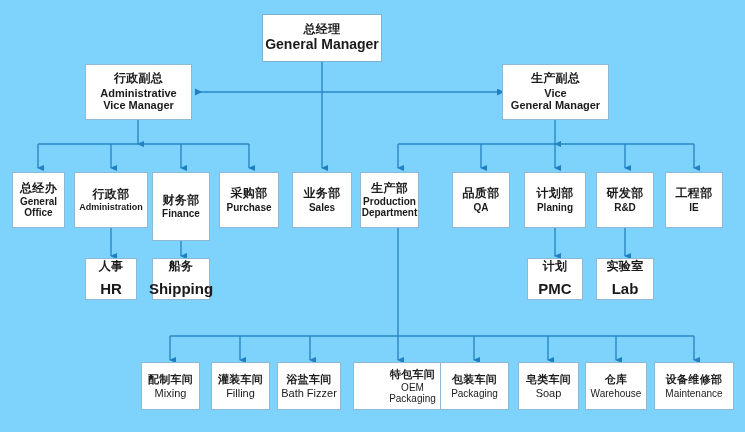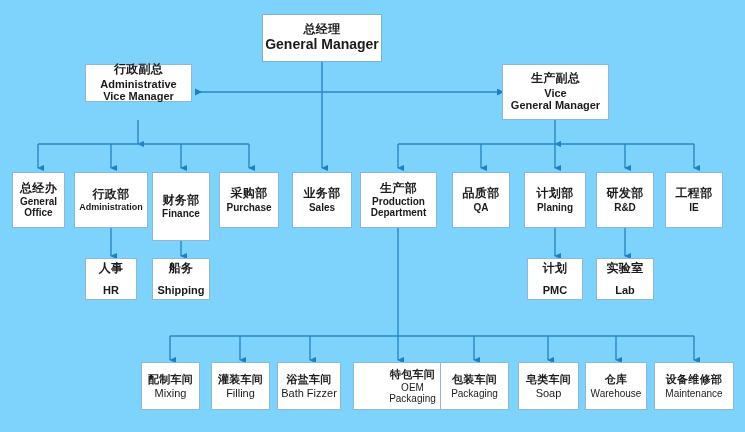--- a/index.html
+++ b/index.html
@@ -54,21 +54,21 @@
   .lvl1 .en { font-size: 14px; }
   
   .lvl2 .cn { font-size: 12px; margin-bottom: 1px; }
   .lvl2 .en { font-size: 11px; }
   
   .lvl3 .cn { font-size: 12px; margin-bottom: 1px; }
   .lvl3 .en { font-size: 10px; }
   .lvl3.small-en .en { font-size: 9px; }
   
   .lvl4 .cn { font-size: 12px; margin-bottom: 8px; }
-  .lvl4 .en { font-size: 11px; }
+  .lvl4 .en { font-size: 15px; }
   
   .lvl5 .cn { font-size: 11px; margin-bottom: 2px; }
   .lvl5 .en { font-size: 11px; font-weight: normal; text-align: center; }
   .lvl5.tight .en { font-size: 10px; }
 </style>
 </head>
 <body>
 
 <div id="chart-root">
 
@@ -128,21 +128,21 @@
       <line x1="616" y1="336" x2="616" y2="360" marker-end="url(#arrow-down)"></line>
       <line x1="694" y1="336" x2="694" y2="360" marker-end="url(#arrow-down)"></line>
     </g>
   </svg>
 
   <div class="node lvl1" style="left:262px; top:14px; width:120px; height:48px;">
     <div class="cn">总经理</div>
     <div class="en">General Manager</div>
   </div>
 
-  <div class="node lvl2" style="left:85px; top:64px; width:107px; height:38px;align-items:center;">
+  <div class="node lvl2" style="left:85px; top:64px; width:107px; height:56px;align-items:center;">
     <div class="cn">行政副总</div>
     <div class="en">Administrative</div>
     <div class="en">Vice Manager</div>
   </div>
 
   <div class="node lvl2" style="left:502px; top:64px; width:107px; height:56px;">
     <div class="cn">生产副总</div>
     <div class="en">Vice</div>
     <div class="en">General Manager</div>
   </div>
@@ -166,21 +166,21 @@
   <div class="node lvl3" style="left:219px; top:172px; width:60px; height:56px;">
     <div class="cn">采购部</div>
     <div class="en">Purchase</div>
   </div>
 
   <div class="node lvl3" style="left:292px; top:172px; width:60px; height:56px;">
     <div class="cn">业务部</div>
     <div class="en">Sales</div>
   </div>
 
-  <div class="node lvl3" style="left:360px; top:172px; width:77px; height:56px;">
+  <div class="node lvl3" style="left:360px; top:172px; width:59px; height:56px;">
     <div class="cn">生产部</div>
     <div class="en">Production</div>
     <div class="en">Department</div>
   </div>
 
   <div class="node lvl3" style="left:452px; top:172px; width:58px; height:56px;">
     <div class="cn">品质部</div>
     <div class="en">QA</div>
   </div>
 

